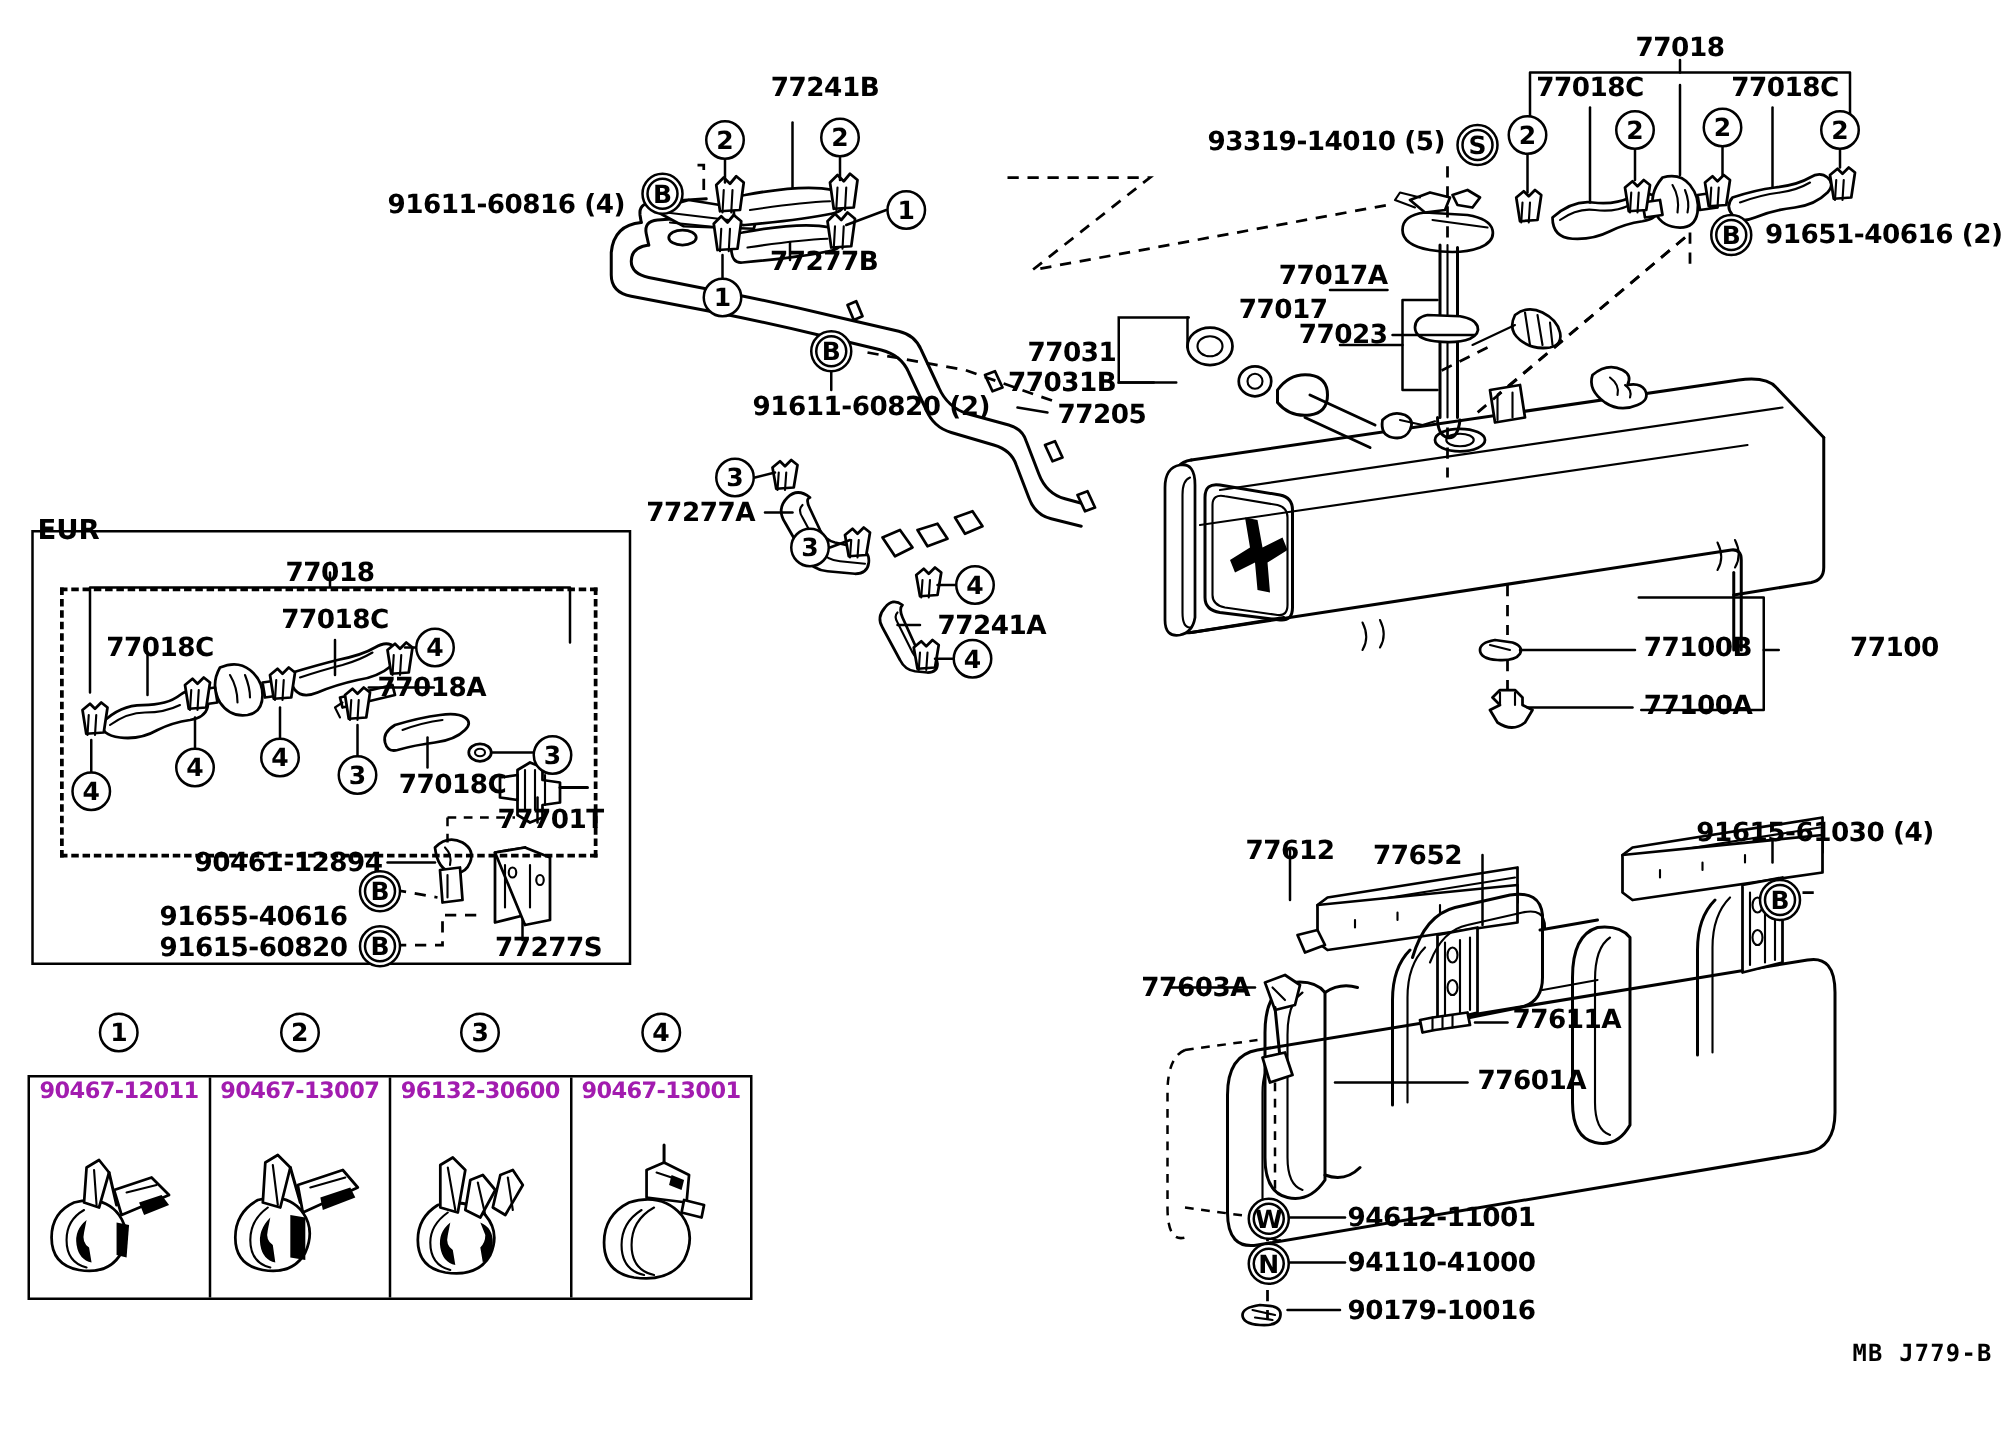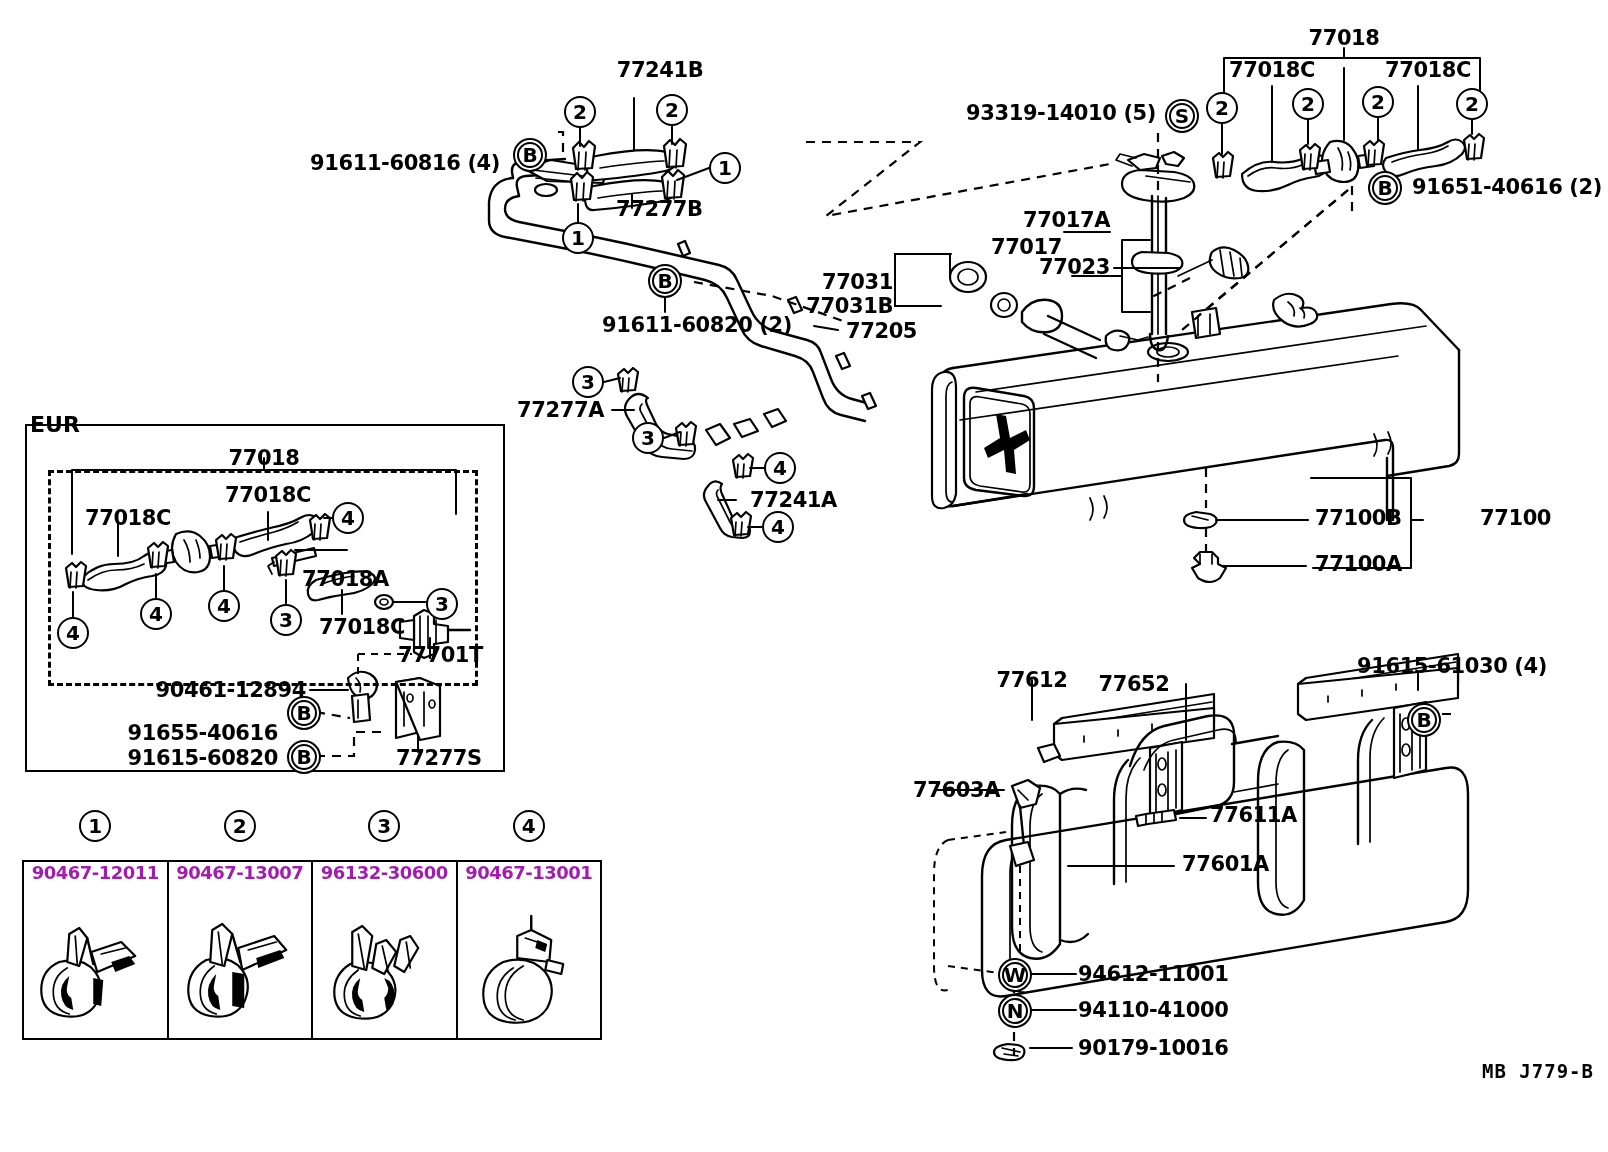--- a/index.html
+++ b/index.html
@@ -24,20 +24,21 @@
     color:#000;
     white-space:nowrap;
     line-height:1;
     letter-spacing:-0.4px;
     font-size:21px;
   }
   .lbl.eur{font-size:22px;letter-spacing:0px;margin-top:12px;}
   .lbl.mb{
     font-size:19px;letter-spacing:1px;
     font-family:"DejaVu Sans Mono","Liberation Mono",monospace;
+    margin-top:12px;
   }
   .c-right{transform:translateX(-100%);}
   .c-mid{transform:translateX(-50%);}
 
   
   .bub{
     position:absolute;
     border:2.5px solid #000;
     border-radius:50%;
     background:#fff;
@@ -596,21 +597,21 @@
     </div>
   <div class="lbl" style="left:1412px;top:177px;">91651-40616 (2)</div>
 
   <div class="lbl" style="left:1315px;top:508px;">77100B</div>
   <div class="lbl" style="left:1315px;top:554px;">77100A</div>
   <div class="lbl" style="left:1432px;top:508px;margin-left:48px;">77100</div>
 
   <div class="lbl c-mid" style="left:264px;top:448px;">77018</div>
   <div class="lbl c-mid" style="left:268px;top:485px;">77018C</div>
   <div class="lbl c-mid" style="left:128px;top:508px;">77018C</div>
-  <div class="lbl" style="left:302px;top:540px;margin-top:29px;">77018A</div>
+  <div class="lbl" style="left:302px;top:540px;">77018A</div>
   <div class="lbl c-mid" style="left:362px;top:617px;">77018C</div>
   <div class="lbl" style="left:398px;top:645px;">77701T</div>
 
   <div class="bub n" style="left:57px;top:617px;">
       <span>4</span>
     </div>
   <div class="bub n" style="left:140px;top:598px;">
       <span>4</span>
     </div>
   <div class="bub n" style="left:208px;top:590px;">

